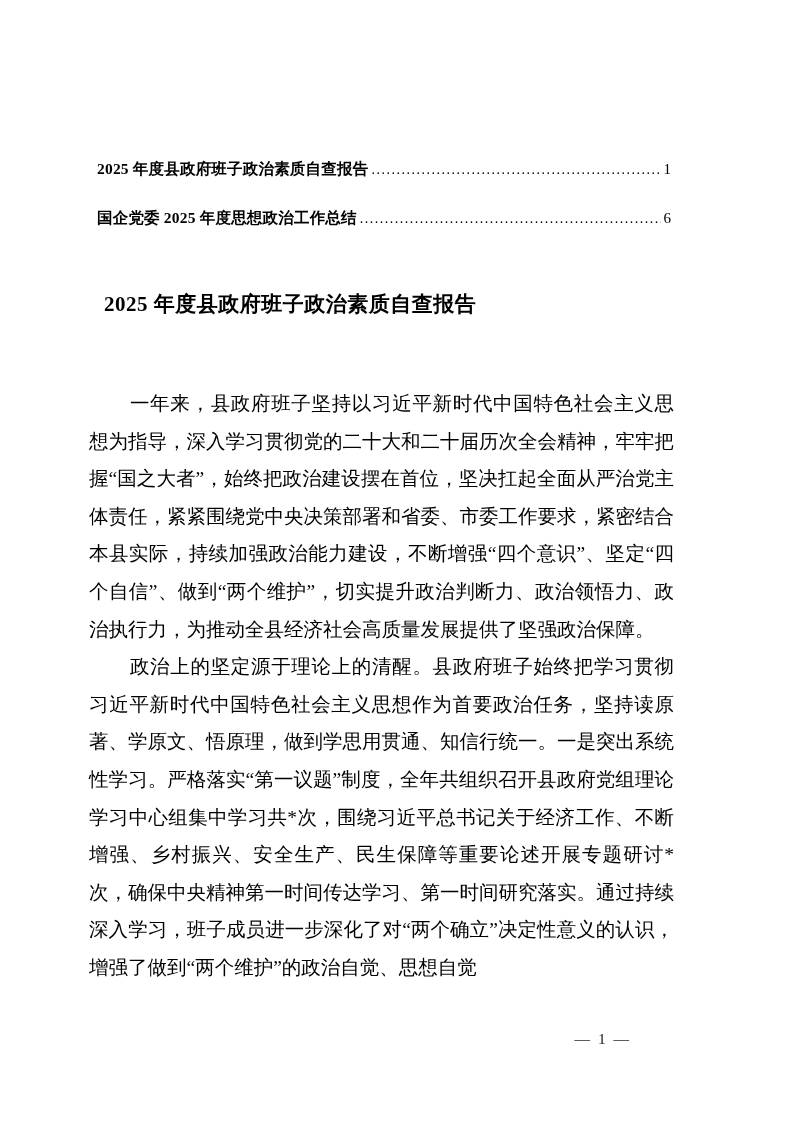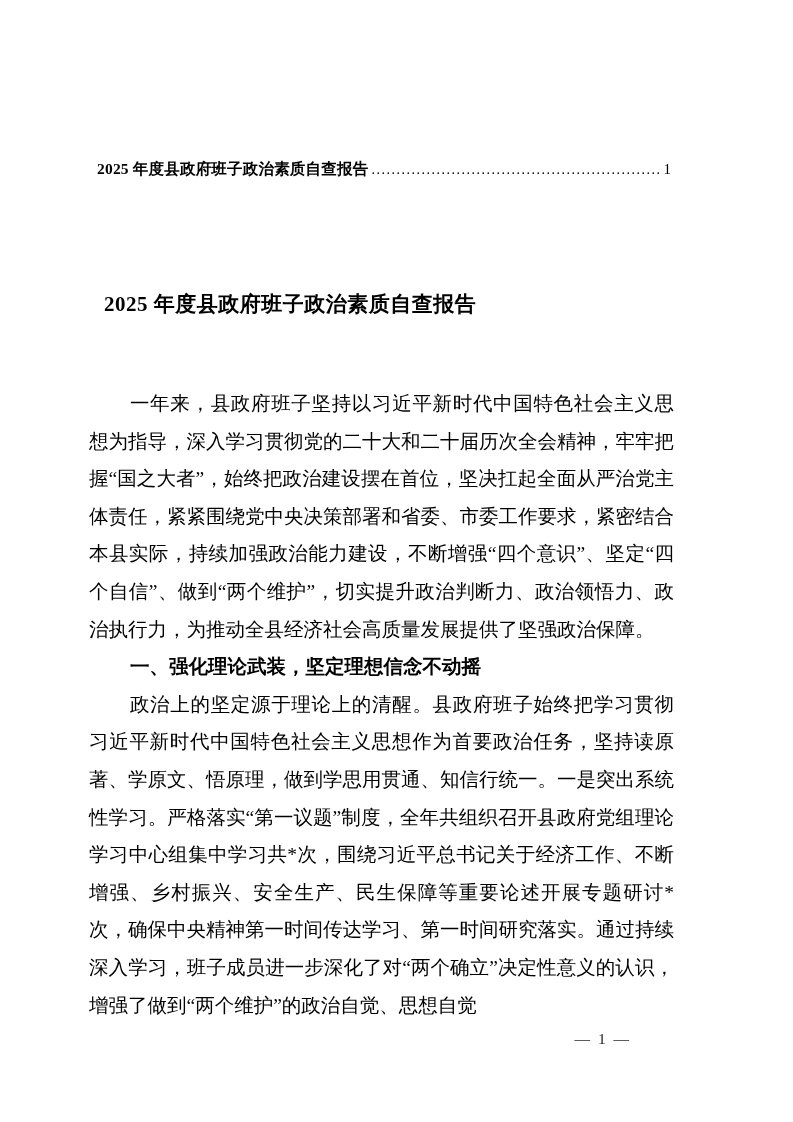--- a/index.html
+++ b/index.html
@@ -98,27 +98,31 @@
 <body>
 
 <div class="page">
 
   <nav class="toc">
     <div class="toc-row">
       <span class="toc-title">2025 年度县政府班子政治素质自查报告</span>
       <span class="toc-dots"></span>
       <span class="toc-page">1</span>
     </div>
+    <div class="toc-row">
+      <span class="toc-title">国企党委 2025 年度思想政治工作总结</span>
+      <span class="toc-dots"></span>
+      <span class="toc-page">6</span>
+    </div>
   </nav>
 
   <h1 class="doc-title">2025 年度县政府班子政治素质自查报告</h1>
 
   <div class="body-text">
     <p class="para">一年来，县政府班子坚持以习近平新时代中国特色社会主义思想为指导，深入学习贯彻党的二十大和二十届历次全会精神，牢牢把握“国之大者”，始终把政治建设摆在首位，坚决扛起全面从严治党主体责任，紧紧围绕党中央决策部署和省委、市委工作要求，紧密结合本县实际，持续加强政治能力建设，不断增强“四个意识”、坚定“四个自信”、做到“两个维护”，切实提升政治判断力、政治领悟力、政治执行力，为推动全县经济社会高质量发展提供了坚强政治保障。</p>
-    <h2 class="section-heading">一、强化理论武装，坚定理想信念不动摇</h2>
     <p class="para">政治上的坚定源于理论上的清醒。县政府班子始终把学习贯彻习近平新时代中国特色社会主义思想作为首要政治任务，坚持读原著、学原文、悟原理，做到学思用贯通、知信行统一。一是突出系统性学习。严格落实“第一议题”制度，全年共组织召开县政府党组理论学习中心组集中学习共*次，围绕习近平总书记关于经济工作、不断增强、乡村振兴、安全生产、民生保障等重要论述开展专题研讨*次，确保中央精神第一时间传达学习、第一时间研究落实。通过持续深入学习，班子成员进一步深化了对“两个确立”决定性意义的认识，增强了做到“两个维护”的政治自觉、思想自觉</p>
   </div>
 
   <footer class="page-footer">
     <span>— 1 —</span>
   </footer>
 
 </div>
 
 </body></html>

